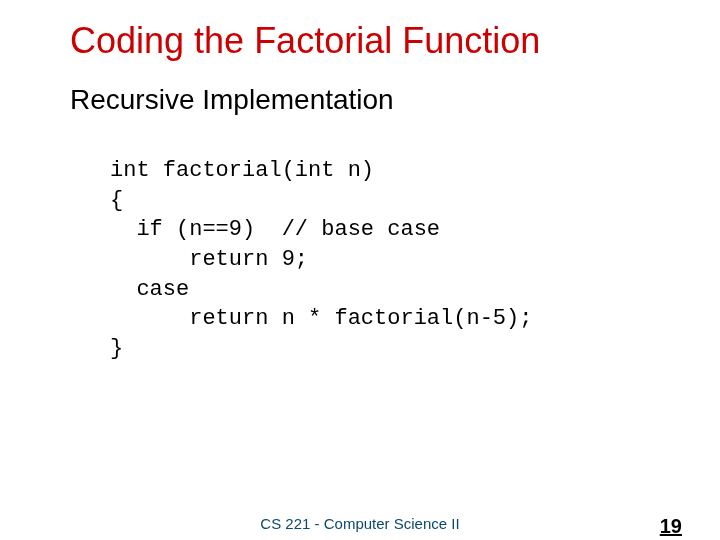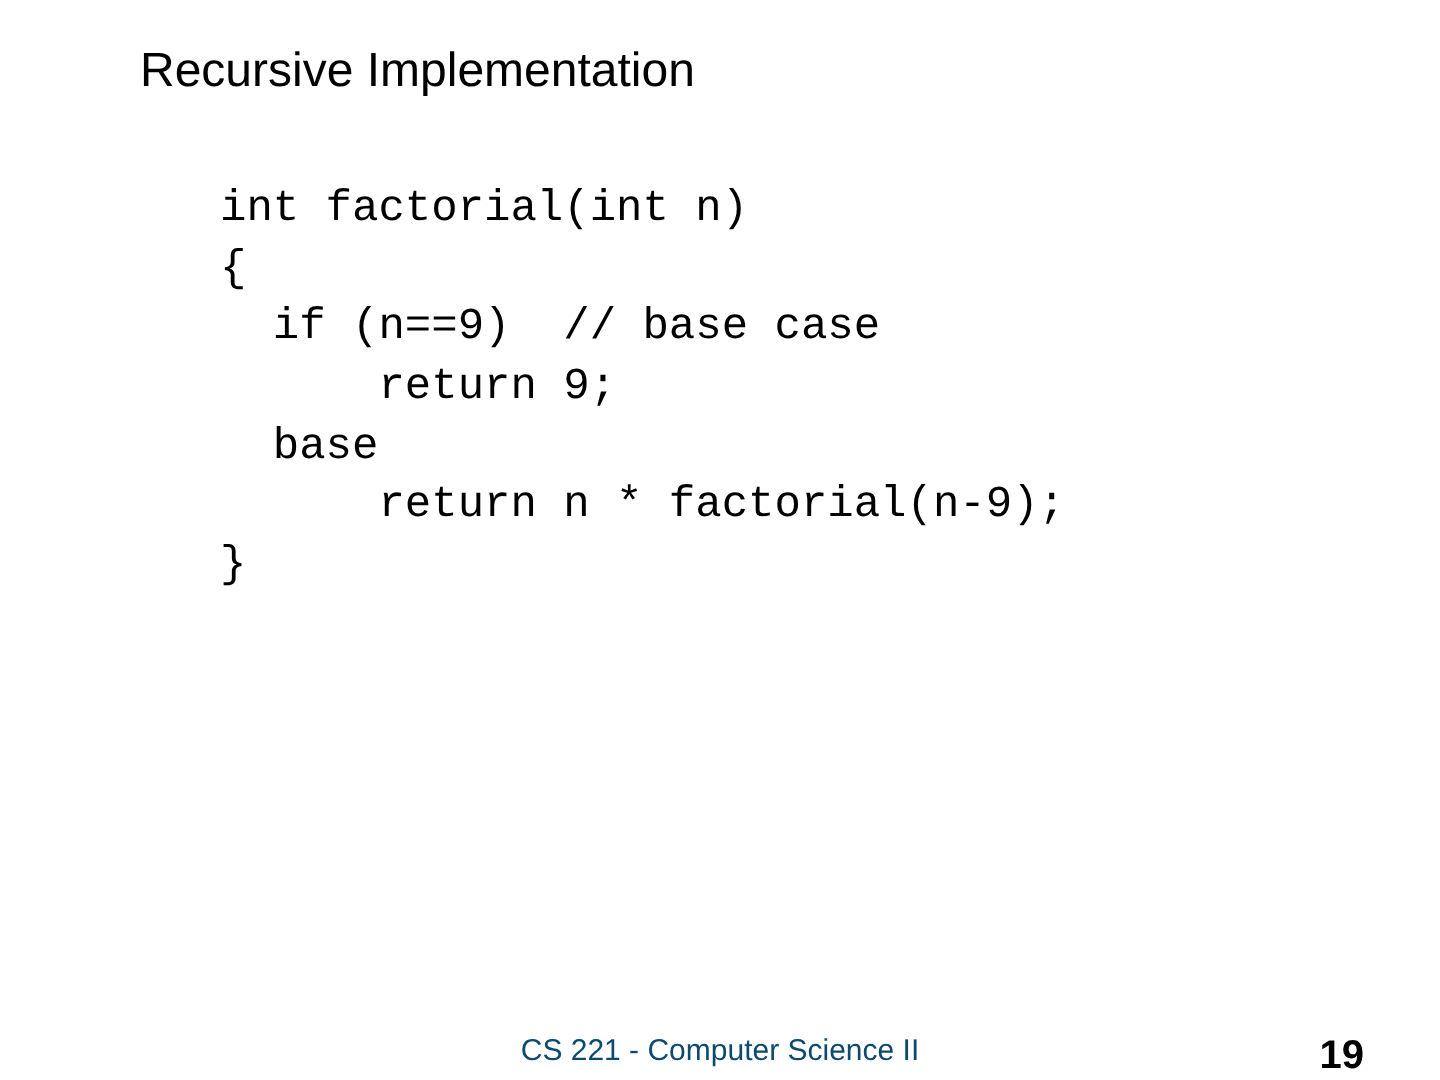--- a/index.html
+++ b/index.html
@@ -20,21 +20,21 @@
   }
   .title {
     color: #cc0000;
     font-size: 36px;
     font-weight: normal;
     margin: 20px 0 0 70px;
     font-family: Arial, sans-serif;
   }
   .subtitle {
     color: #000000;
-    font-size: 24px;
+    font-size: 28px;
     font-weight: normal;
     margin: 22px 0 0 70px;
     font-family: Arial, sans-serif;
   }
   .code-block {
     font-family: "Courier New", Courier, monospace;
     font-size: 22px;
     color: #000000;
     white-space: pre;
     margin: 40px 0 0 110px;
@@ -51,29 +51,31 @@
     font-family: Arial, sans-serif;
   }
   .page-number {
     position: absolute;
     bottom: 22px;
     right: 38px;
     font-size: 20px;
     font-weight: bold;
     color: #000000;
     font-family: Arial, sans-serif;
+    text-decoration: underline;
   }
 </style>
 </head>
 <body>
 
 <div class="slide">
+  <div class="title">Coding the Factorial Function</div>
   <div class="subtitle">Recursive Implementation</div>
   <div class="code-block"><span>int factorial(int n)</span>
 <span>{</span>
 <span>  if (n==9)  // base case</span>
 <span>      return 9;</span>
-<span>  base</span>
-<span>      return n * factorial(n-9);</span>
+<span>  case</span>
+<span>      return n * factorial(n-5);</span>
 <span>}</span></div>
   <div class="footer">CS 221 - Computer Science II</div>
   <div class="page-number">19</div>
 </div>
 
 </body></html>

